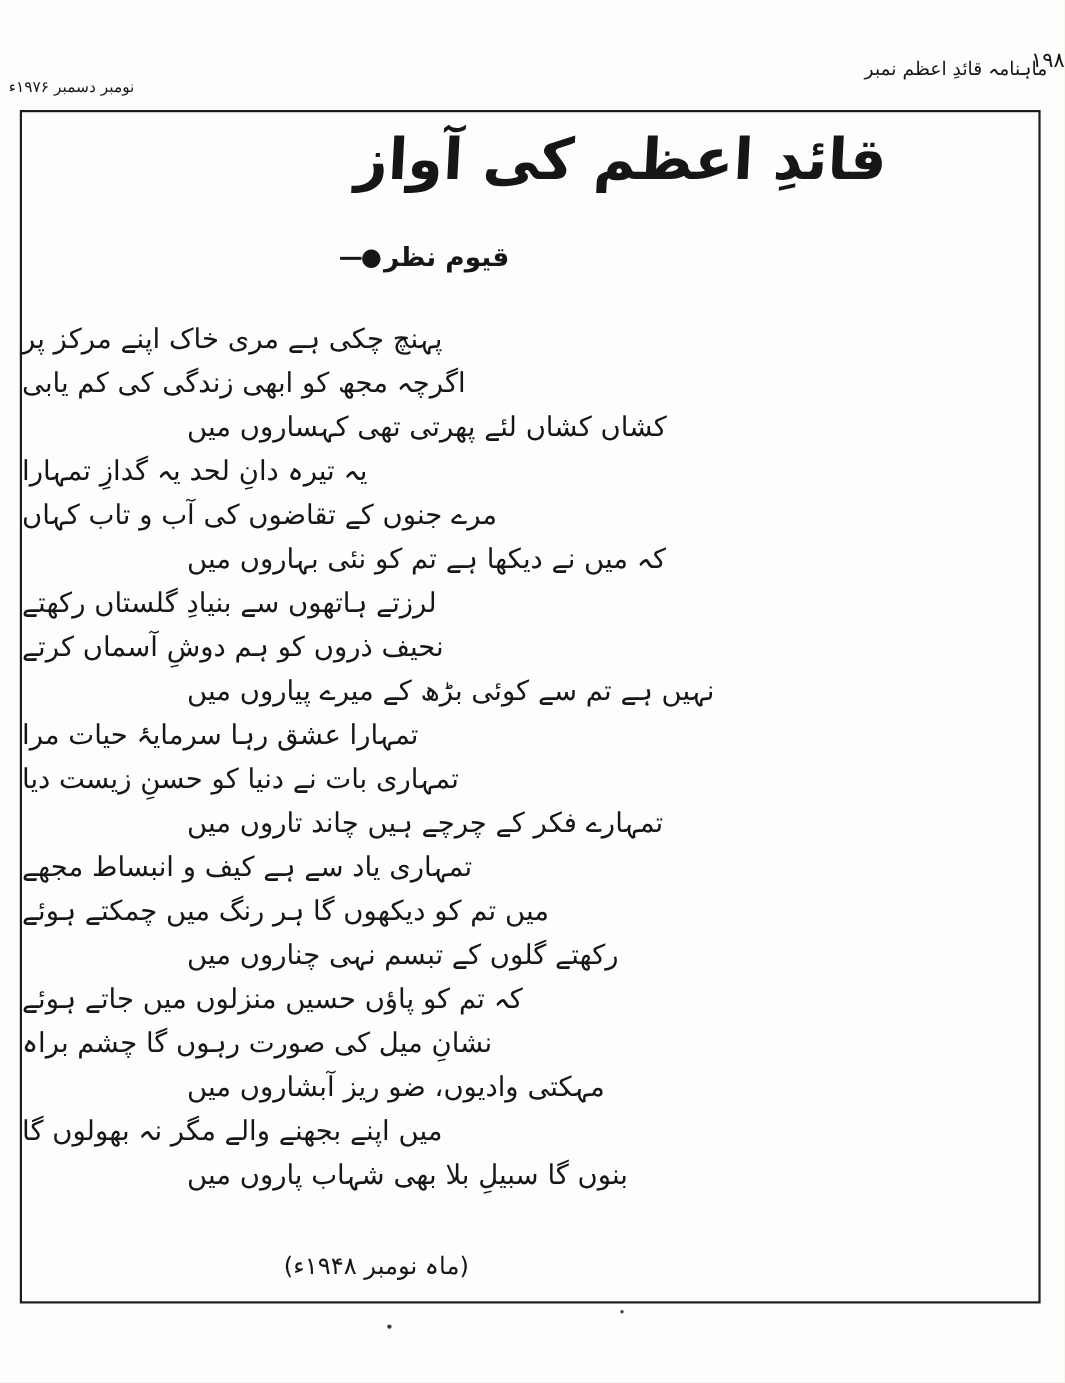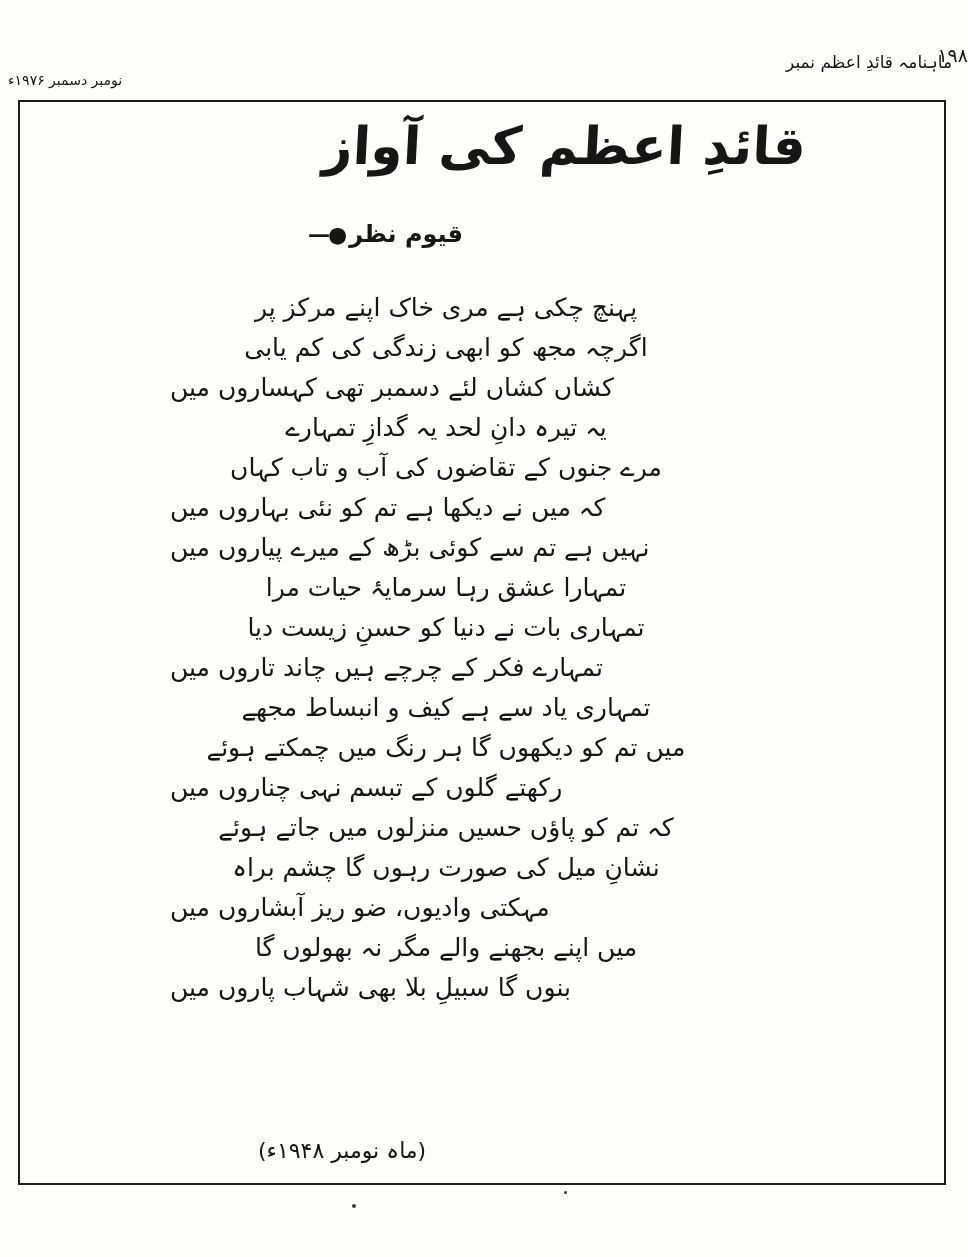--- a/index.html
+++ b/index.html
@@ -89,21 +89,21 @@
       right: 0;
       direction: rtl;
       font-size: 25px;
     }
     .poem-line {
       height: 40px;
       line-height: 40px;
       white-space: nowrap;
     }
     .poem-line.verse {
-      text-align: center;
+      text-align: left;
       padding-right: 72px;
     }
     .poem-line.refrain {
       text-align: left;
       padding-left: 150px;
     }
     .poem-footer {
       position: absolute;
       left: 238px;
       top: 1036px;
@@ -139,24 +139,26 @@
 
     <div class="author-line">
       <span>قیوم نظر</span>
       <span class="author-marker">—●</span>
     </div>
 
     <div class="poem-lines">
 
     <div class="poem-line verse">پہنچ چکی ہے مری خاک اپنے مرکز پر</div>
         <div class="poem-line verse">اگرچہ مجھ کو ابھی زندگی کی کم یابی</div>
-        <div class="poem-line refrain">کشاں کشاں لئے دسمبر تھی کہساروں میں</div>
-        <div class="poem-line verse">یہ تیرہ دانِ لحد یہ گدازِ تمہارے</div>
+        <div class="poem-line refrain">کشاں کشاں لئے پھرتی تھی کہساروں میں</div>
+        <div class="poem-line verse">یہ تیرہ دانِ لحد یہ گدازِ تمہارا</div>
         <div class="poem-line verse">مرے جنوں کے تقاضوں کی آب و تاب کہاں</div>
         <div class="poem-line refrain">کہ میں نے دیکھا ہے تم کو نئی بہاروں میں</div>
+        <div class="poem-line verse">لرزتے ہاتھوں سے بنیادِ گلستاں رکھتے</div>
+        <div class="poem-line verse">نحیف ذروں کو ہم دوشِ آسماں کرتے</div>
         <div class="poem-line refrain">نہیں ہے تم سے کوئی بڑھ کے میرے پیاروں میں</div>
         <div class="poem-line verse">تمہارا عشق رہا سرمایۂ حیات مرا</div>
         <div class="poem-line verse">تمہاری بات نے دنیا کو حسنِ زیست دیا</div>
         <div class="poem-line refrain">تمہارے فکر کے چرچے ہیں چاند تاروں میں</div>
         <div class="poem-line verse">تمہاری یاد سے ہے کیف و انبساط مجھے</div>
         <div class="poem-line verse">میں تم کو دیکھوں گا ہر رنگ میں چمکتے ہوئے</div>
         <div class="poem-line refrain">رکھتے گلوں کے تبسم نہی چناروں میں</div>
         <div class="poem-line verse">کہ تم کو پاؤں حسیں منزلوں میں جاتے ہوئے</div>
         <div class="poem-line verse">نشانِ میل کی صورت رہوں گا چشم براہ</div>
         <div class="poem-line refrain">مہکتی وادیوں، ضو ریز آبشاروں میں</div>

